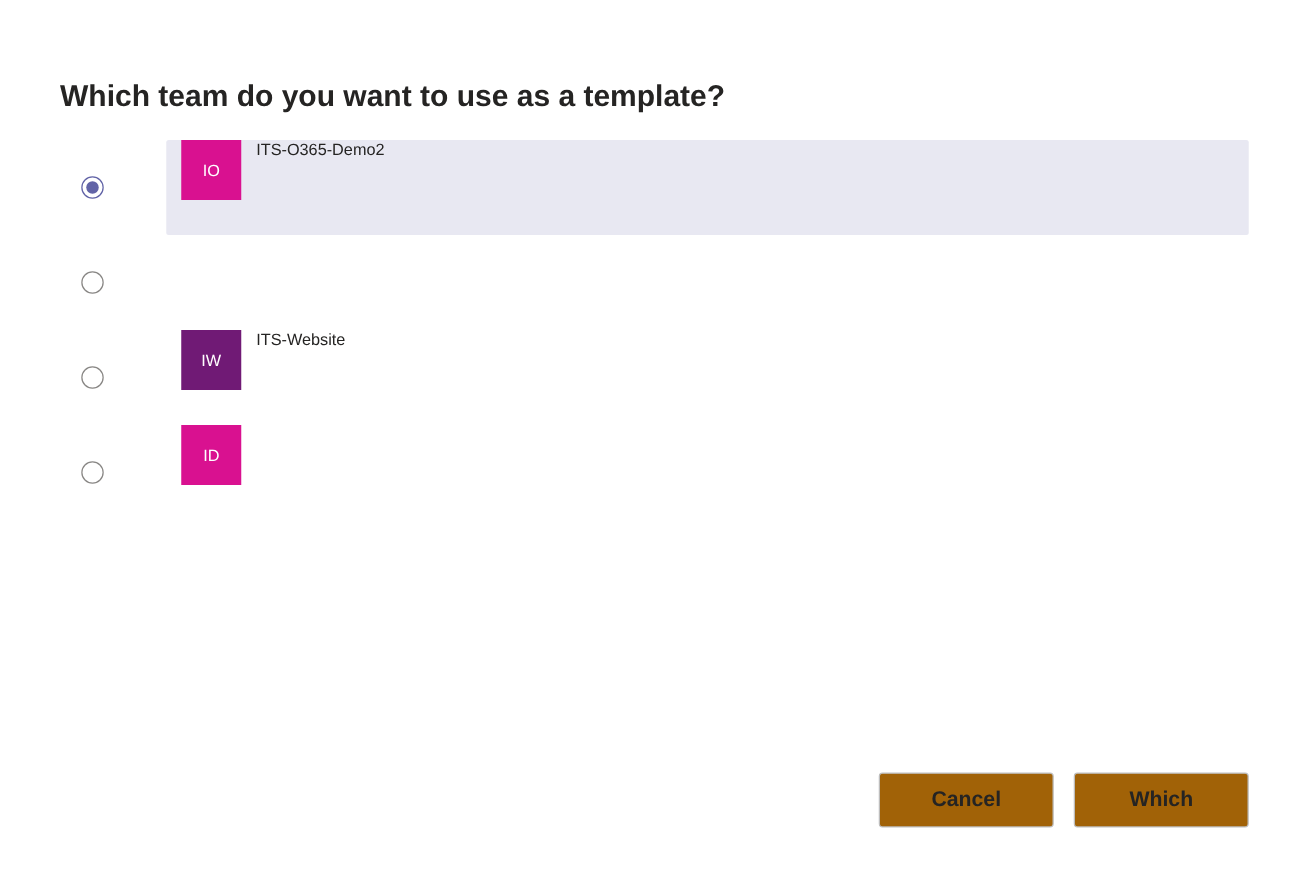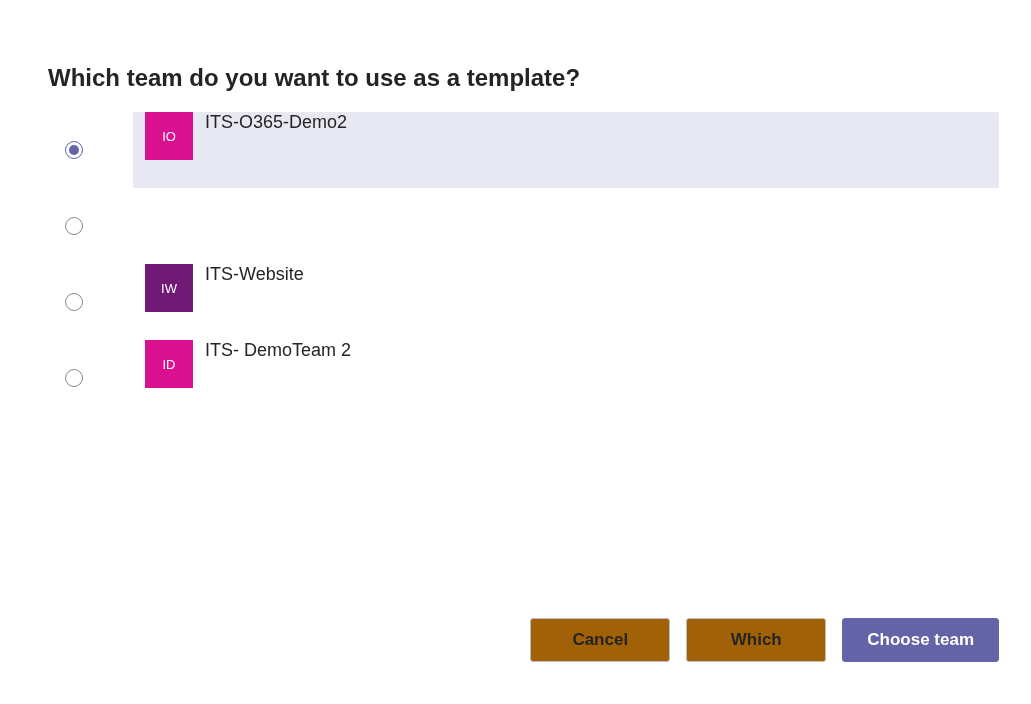--- a/index.html
+++ b/index.html
@@ -123,21 +123,21 @@
     .camera-line2 {
       position: absolute;
       width: 2px;
       height: 6px;
       background: #5a6d7a;
       top: 4px;
       left: 32px;
       transform: rotate(30deg);
     }
     .team-name {
-      font-size: 18px;
+      font-size: 13px;
       color: #252423;
       margin-left: 12px;
     }
     .footer-buttons {
       position: absolute;
       bottom: 42px;
       right: 32px;
       display: flex;
       gap: 16px;
     }
@@ -194,23 +194,21 @@
       <span class="team-name">ITS-Website</span>
     </div>
   </div>
 
   <div class="team-row">
     <div class="radio-wrap">
       <span class="radio"></span>
     </div>
     <div class="row-content">
       <div class="avatar magenta">ID</div>
-      <span class="team-name">ITS- DemoTeam 2</span>
     </div>
   </div>
 
 </div>
 
 <div class="footer-buttons">
   <button class="btn btn-secondary">Cancel</button>
   <button class="btn btn-secondary">Which</button>
-  <button class="btn btn-primary">Choose team</button>
 </div>
 
 </body></html>

